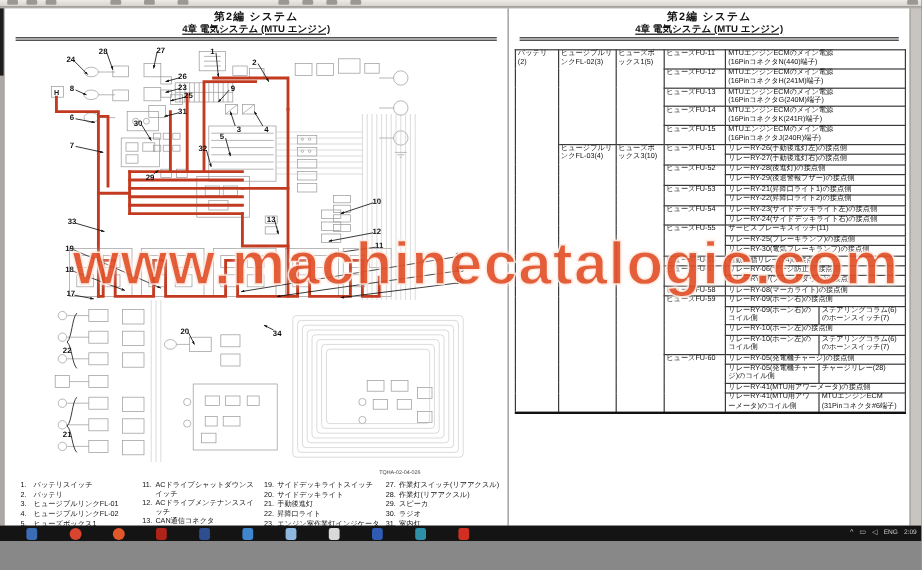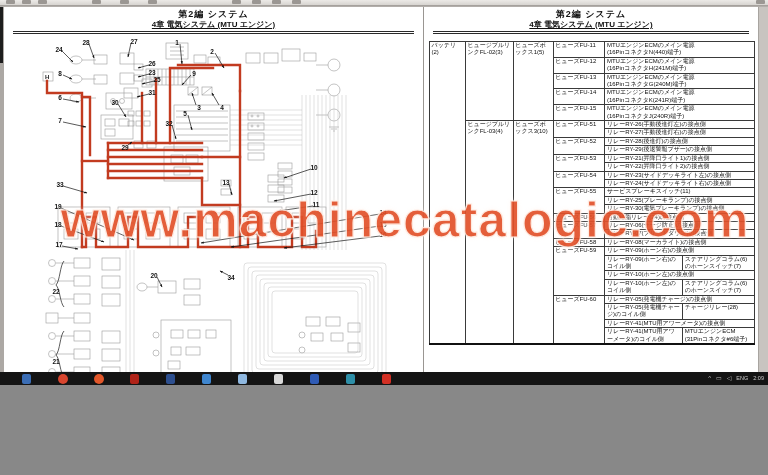--- a/index.html
+++ b/index.html
@@ -1,17 +1,17 @@
 <!DOCTYPE html>
 <html><head>
 <meta charset="utf-8">
 <style>
   html,body{margin:0;padding:0;background:#888;}
   *{box-sizing:border-box;}
-  .screen{position:relative;width:768px;height:385px;overflow:hidden;
+  .screen{position:relative;width:768px;height:451px;overflow:hidden;
           background:#b2aeaa;font-family:"Liberation Sans","DejaVu Sans",sans-serif;color:#111;}
   
   .toolbar{position:absolute;top:0;left:0;right:0;height:6px;background:linear-gradient(#eceae7,#d7d4d0);
            border-bottom:1px solid #a5a19d;z-index:6;}
   .tb-icon{position:absolute;bottom:1px;width:9px;height:4px;background:#9b9793;border-radius:1px;}
   
   .doc{position:absolute;top:7px;left:0;right:0;bottom:13px;background:#aca8a4;}
   .page{position:absolute;top:0;bottom:0;background:#fff;}
   .page-left{left:4px;width:419px;}
   .page-right{left:423px;width:335px;border-left:1px solid #9a9692;}

